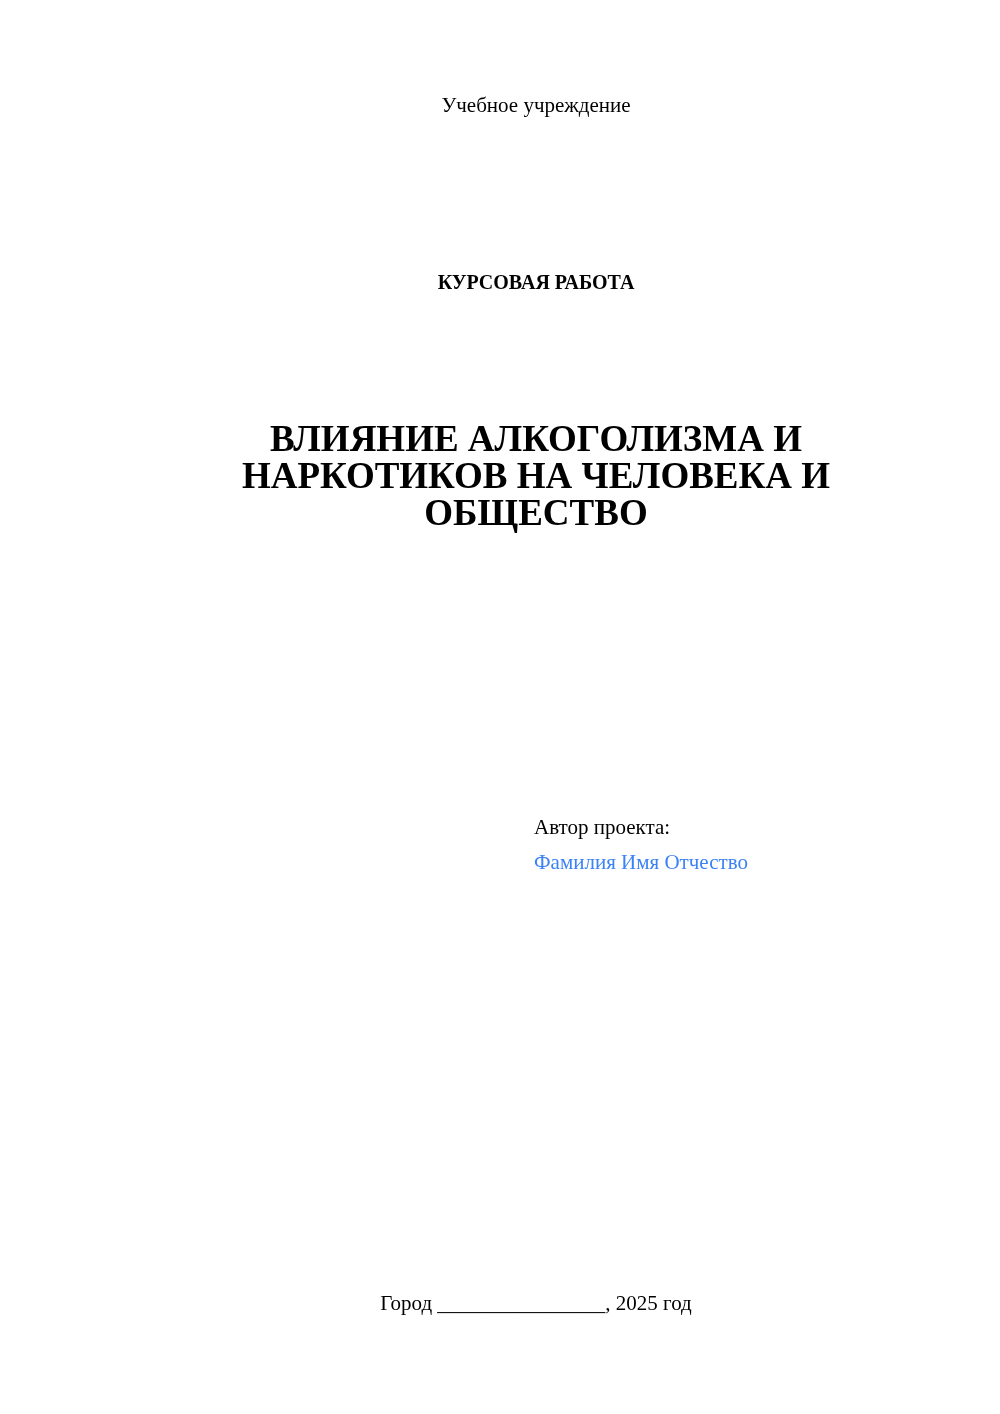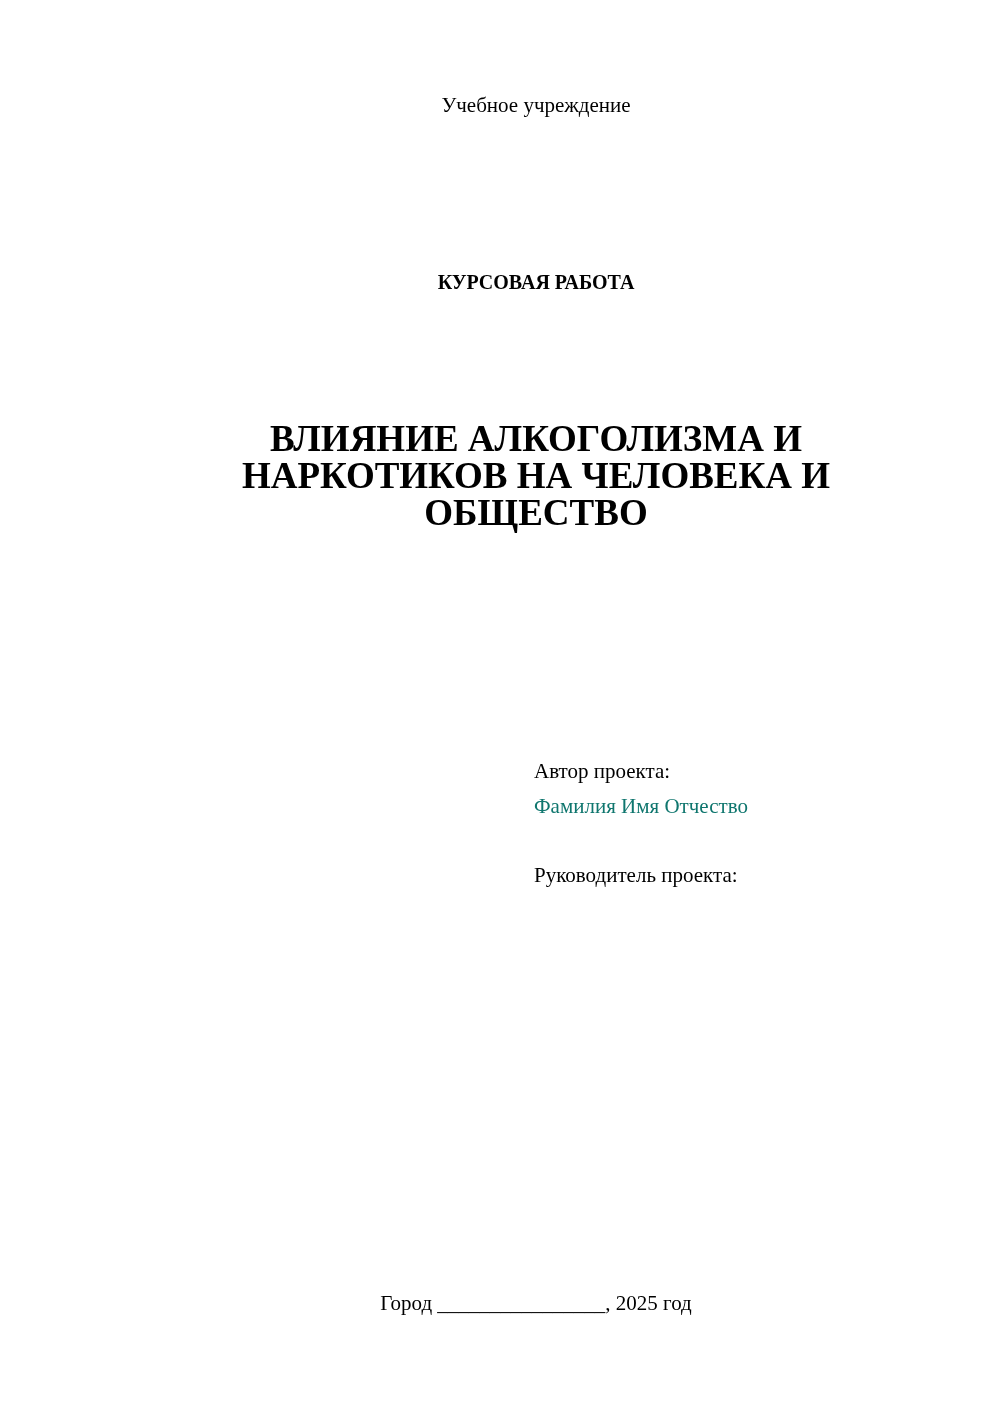--- a/index.html
+++ b/index.html
@@ -32,26 +32,26 @@
     .doc-title {
       left: 0; width: 1072px; top: 420px;
       text-align: center;
       font-size: 37px;
       font-weight: bold;
       line-height: 37px;
       white-space: normal;
     }
     .doc-title span { display: block; }
     .credits {
-      left: 534px; top: 754px;
+      left: 534px; top: 810px;
       font-size: 21px;
       line-height: 35px;
     }
     .credits .label { color: #000000; }
-    .credits .placeholder { color: #0f766e; }
+    .credits .placeholder { color: #3b82f6; }
     .credits .gap { height: 34px; }
     .footer {
       left: 0; width: 1072px; top: 1288px;
       text-align: center;
       font-size: 21px;
       line-height: 30px;
     }
   </style>
 </head>
 <body>
@@ -63,19 +63,18 @@
 <div class="abs doc-title">
   <span>ВЛИЯНИЕ АЛКОГОЛИЗМА И</span>
   <span>НАРКОТИКОВ НА ЧЕЛОВЕКА И</span>
   <span>ОБЩЕСТВО</span>
 </div>
 
 <div class="abs credits">
   <div class="label">Автор проекта:</div>
   <div class="placeholder">Фамилия Имя Отчество</div>
   <div class="gap"></div>
-  <div class="label">Руководитель проекта:</div>
 </div>
 
 <div class="abs footer">
   <span>Город</span>
   <span>________________</span><span>, 2025 год</span>
 </div>
 
 </body></html>

